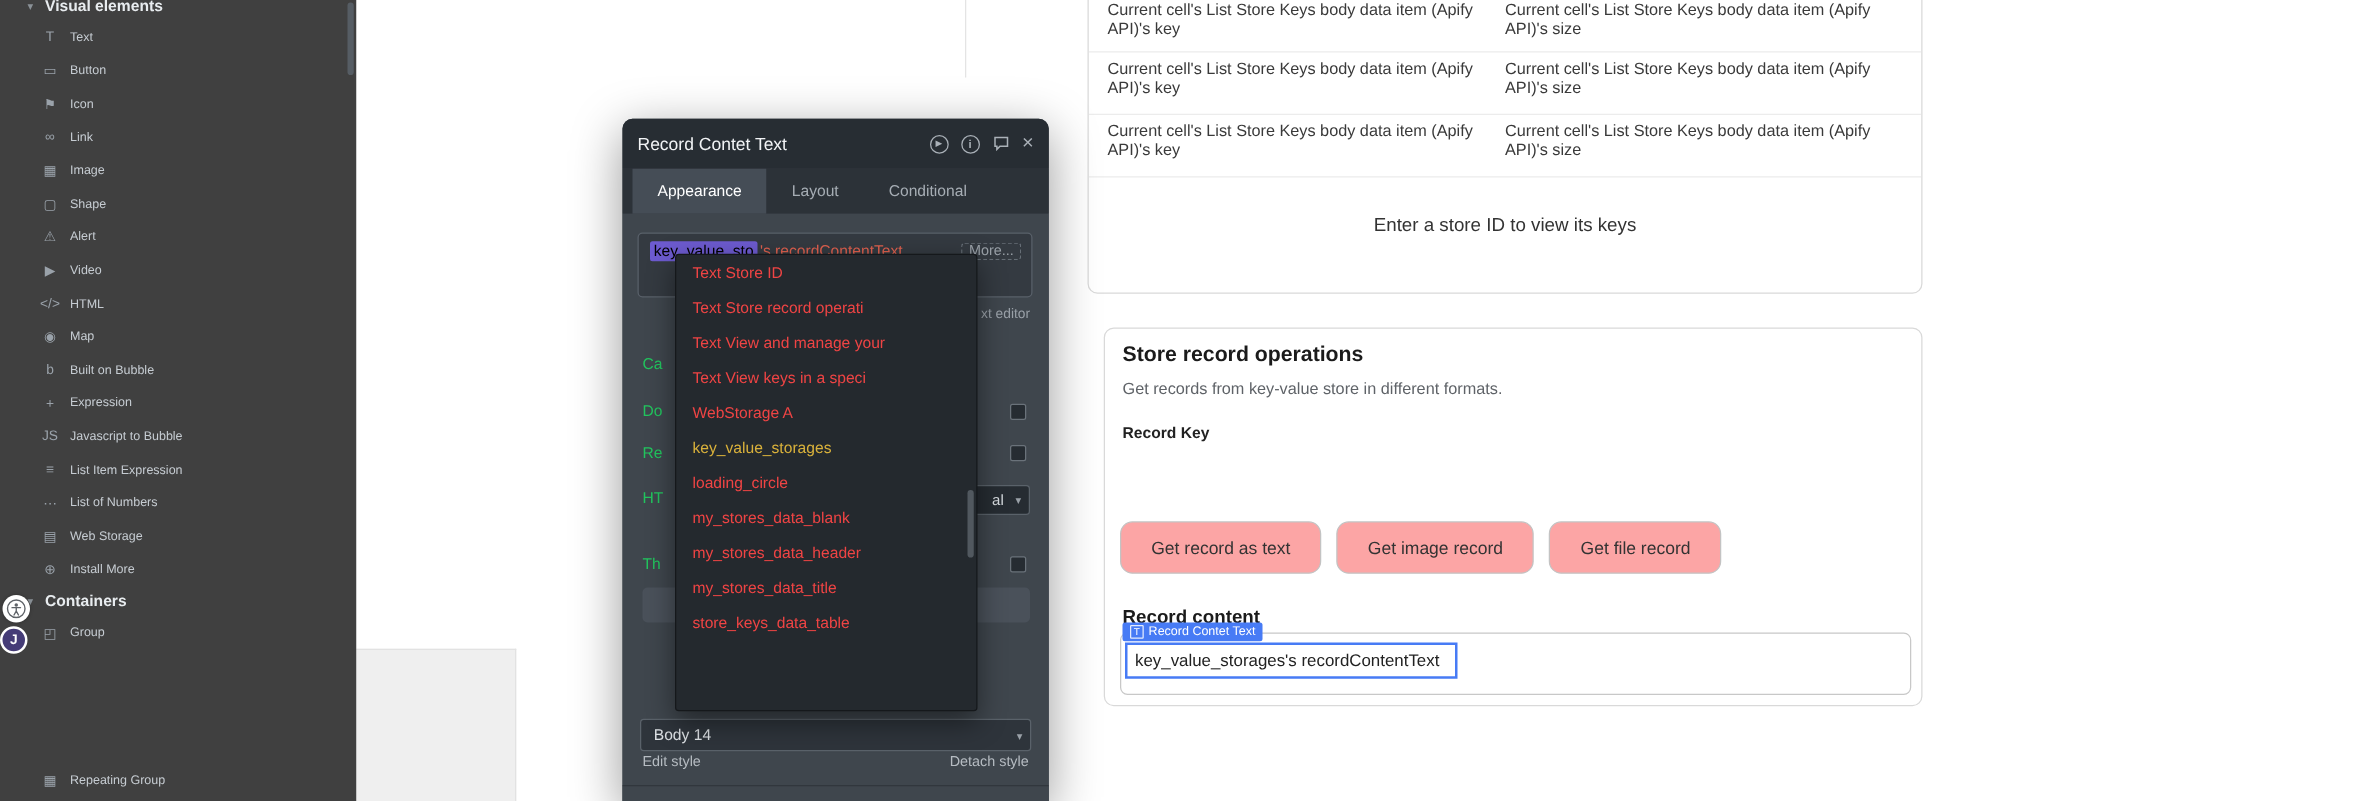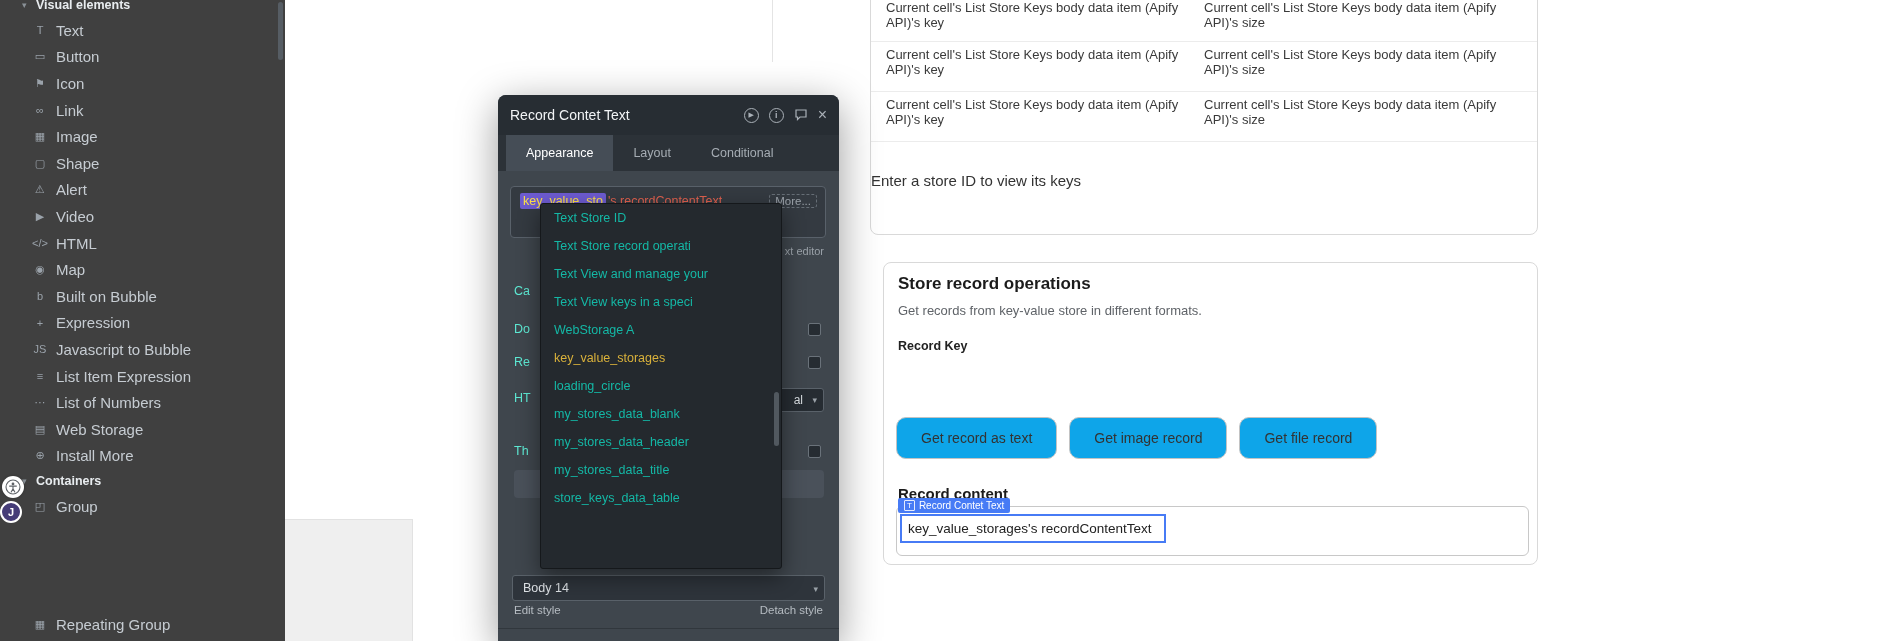--- a/index.html
+++ b/index.html
@@ -8,85 +8,85 @@
 
   
   .sidebar { position:absolute; left:0; top:0; width:285px; height:641px; background:#404040; z-index:5; overflow:hidden; }
   .sb-scroll-thumb { position:absolute; right:2px; top:2px; width:5px; height:58px; background:#565d64; border-radius:3px; }
   .sb-inner { margin-top:-7px; }
   .sb-header { height:24px; display:flex; align-items:center; padding-left:22px; color:#e8ecef; font-size:12.5px; font-weight:bold; }
   .sb-caret { width:14px; color:#8a9197; font-size:9px; }
   .sb-caret::before { content:"▾"; }
   .sb-item { height:26.6px; display:flex; align-items:center; padding-left:32px; gap:8px; cursor:default; }
   .sb-icon { width:16px; text-align:center; color:#9aa2aa; font-size:11px; flex:none; }
-  .sb-label { color:#c6ccd2; font-size:15px; white-space:nowrap; }
+  .sb-label { color:#c6ccd2; font-size:10px; white-space:nowrap; }
   .sb-containers div.sb-item:nth-of-type(2) { margin-top:92px; }
 
   
   .access-float { position:absolute; left:2px; top:476px; width:22px; height:22px; background:#fff; border-radius:50%; z-index:40; display:flex; align-items:center; justify-content:center; box-shadow:0 0 3px rgba(0,0,0,.3); }
   .avatar-float { position:absolute; left:0; top:501px; width:22px; height:22px; border-radius:50%; background:#453c77; border:2px solid #fff; color:#fff; font-size:11px; font-weight:bold; display:flex; align-items:center; justify-content:center; z-index:40; }
 
   
   .canvas { position:absolute; left:285px; top:0; right:0; bottom:0; background:#fff; z-index:1; }
   .outside-page { position:absolute; left:285px; top:519px; width:128px; height:122px; background:#efefef; border-top:1px solid #e2e2e2; border-right:1px solid #e2e2e2; z-index:2; }
   .vline { position:absolute; left:772px; top:0; width:1px; height:62px; background:#e4e4e4; z-index:2; }
 
   .card { position:absolute; background:#fff; border:1px solid #d9d9d9; border-radius:8px; z-index:3; }
   .card-keys { left:870px; top:-12px; width:668px; height:247px; overflow:hidden; padding-top:12px; }
   .krow { display:flex; height:50px; padding:6px 15px 0; border-bottom:1px solid #ececec; }
   .krow:first-of-type { height:41px; padding-top:0; }
   .kcell { width:322px; padding-right:22px; font-size:13px; line-height:14.5px; color:#3a3a3a; }
-  .kmsg { margin-top:30px; font-size:15px; color:#333; }
+  .kmsg { text-align:center; margin-top:30px; font-size:15px; color:#333; }
 
   .card-store { left:883px; top:262px; width:655px; height:303px; }
   .sc-title { position:absolute; left:14px; top:11px; font-size:17px; font-weight:bold; color:#1b1b1b; }
   .sc-subtitle { position:absolute; left:14px; top:40px; font-size:13px; color:#5f6368; }
   .sc-keylabel { position:absolute; left:14px; top:76px; font-size:12.5px; font-weight:bold; color:#222; }
   .sc-input { position:absolute; left:12px; top:97px; width:629px; height:40px; border:1px solid #c8c8c8; border-radius:6px; padding:0 12px; font-size:13.5px; color:#333; font-family:inherit; outline:none; }
   .sc-input::placeholder { color:#9aa0a6; }
   .sc-buttons { position:absolute; left:12px; top:154px; display:flex; gap:12px; }
-  .sc-btn { height:42px; padding:0 24px; background:#0ea5e9; border:1px solid #c3c3c3; border-radius:10px; font-size:14px; color:#333; font-family:inherit; cursor:pointer; }
+  .sc-btn { height:42px; padding:0 24px; background:#fca5a5; border:1px solid #c3c3c3; border-radius:10px; font-size:14px; color:#333; font-family:inherit; cursor:pointer; }
   .sc-contentlabel { position:absolute; left:14px; top:222px; font-size:15px; font-weight:bold; color:#1b1b1b; }
   .sc-contentbox { position:absolute; left:12px; top:243px; width:633px; height:50px; border:1px solid #c8c8c8; border-radius:6px; }
   .sel-badge { position:absolute; left:14px; top:235px; height:15px; background:#477bf5; color:#fff; font-size:10px; display:flex; align-items:center; gap:4px; padding:0 6px; border-radius:2px; z-index:4; white-space:nowrap; }
   .badge-t { font-size:8px; border:1px solid rgba(255,255,255,.85); padding:0 2px; border-radius:1px; line-height:9px; }
   .sel-element { position:absolute; left:16px; top:251px; width:266px; height:29px; border:2px solid #477bf5; background:#fff; display:flex; align-items:center; padding-left:6px; font-size:13.5px; color:#222; z-index:4; white-space:nowrap; }
 
   
   .pe { position:absolute; left:498px; top:95px; width:341px; height:546px; background:#3f464d; border-radius:8px 8px 0 0; box-shadow:0 10px 40px rgba(0,0,0,.4); z-index:20; }
   .pe-titlebar { height:40px; background:#272d33; border-radius:8px 8px 0 0; display:flex; align-items:center; padding:0 12px; }
   .pe-title { font-size:14px; color:#f2f4f6; }
   .pe-ticons { margin-left:auto; display:flex; align-items:center; gap:10px; color:#aab1b8; }
   .circ-ic { width:15px; height:15px; border:1px solid #aab1b8; border-radius:50%; display:flex; align-items:center; justify-content:center; font-size:7px; cursor:pointer; }
   .info-ic { font-size:9px; font-weight:bold; }
   .close-ic { font-size:16px; cursor:pointer; line-height:1; }
   .pe-tabs { display:flex; height:36px; background:#2c3238; padding-left:8px; }
   .pe-tab { padding:0 20px; display:flex; align-items:center; font-size:12.5px; color:#a6adb4; cursor:pointer; }
   .pe-tab.active { background:#454d56; color:#fff; }
   .pe-body { position:relative; height:470px; background:#3f464d; overflow:hidden; }
 
   .pe-expr { position:absolute; left:12px; right:13px; top:15px; height:52px; background:#343a41; border:1px solid #59616a; border-radius:4px; padding:7px 9px; font-size:12.5px; z-index:2; }
-  .tok { background:#6d5bd0; color:#fde047; padding:1px 3px; border-radius:2px; }
+  .tok { background:#6d5bd0; color:#000000; padding:1px 3px; border-radius:2px; }
   .tok-rest { color:#e0614f; padding-left:2px; }
   .tok-more { position:absolute; right:8px; top:7px; border:1px dashed #666e76; color:#9aa1a8; font-size:11.5px; padding:0 5px; border-radius:3px; cursor:pointer; }
   .pe-richtext { position:absolute; right:15px; top:74px; font-size:11px; color:#9aa1a8; cursor:pointer; }
 
-  .pe-label { position:absolute; left:16px; font-size:12.5px; color:#5eead4; }
+  .pe-label { position:absolute; left:16px; font-size:12.5px; color:#22c55e; }
   .pe-check { position:absolute; left:310px; width:13px; height:13px; background:#262c32; border:1px solid #6a727a; border-radius:2px; cursor:pointer; }
   .pe-mini-select { position:absolute; left:160px; top:217px; width:166px; height:24px; background:#262c32; border:1px solid #5a626a; border-radius:3px; color:#d7dce0; font-size:12px; display:flex; align-items:center; justify-content:flex-end; padding-right:20px; cursor:pointer; }
   .sel-caret { position:absolute; right:6px; top:6px; font-size:9px; color:#9aa1a8; }
   .pe-graybar { position:absolute; left:16px; right:15px; top:299px; height:28px; background:#4a515a; border-radius:4px; }
   .pe-style-select { position:absolute; left:14px; right:14px; top:404px; height:26px; background:#2e343b; border:1px solid #5a626a; border-radius:3px; color:#dde1e5; font-size:12.5px; display:flex; align-items:center; padding-left:10px; cursor:pointer; }
   .pe-style-select .sel-caret { top:8px; }
   .pe-link { position:absolute; top:433px; font-size:11.5px; color:#b6bcc2; cursor:pointer;text-align:center; }
   .pe-link-left { left:16px; } .pe-link-right { right:16px; }
   .pe-footer { position:absolute; left:0; right:0; top:457px; border-top:1px solid #31373d; padding:9px 14px; font-size:13px; font-weight:600; color:#d6dadf; background:#3f464d; }
 
   .pe-dropdown { position:absolute; left:42px; top:32px; width:242px; height:366px; background:#24292e; border:1px solid #15181b; border-radius:3px; box-shadow:0 8px 22px rgba(0,0,0,.45); z-index:6; overflow:hidden; }
-  .dd-item { height:28px; line-height:28px; padding-left:13px; font-size:12.5px; color:#14b8a6; cursor:pointer; white-space:nowrap; overflow:hidden; }
+  .dd-item { height:28px; line-height:28px; padding-left:13px; font-size:12.5px; color:#ef4444; cursor:pointer; white-space:nowrap; overflow:hidden; }
   .dd-item.dd-highlight { color:#d9b13b; }
   .dd-thumb { position:absolute; right:2px; top:188px; width:5px; height:54px; background:#51585f; border-radius:3px; }
 </style>
 </head>
 <body>
 
 <div class="canvas"></div>
 <div class="outside-page"></div>
 <div class="vline"></div>
 

